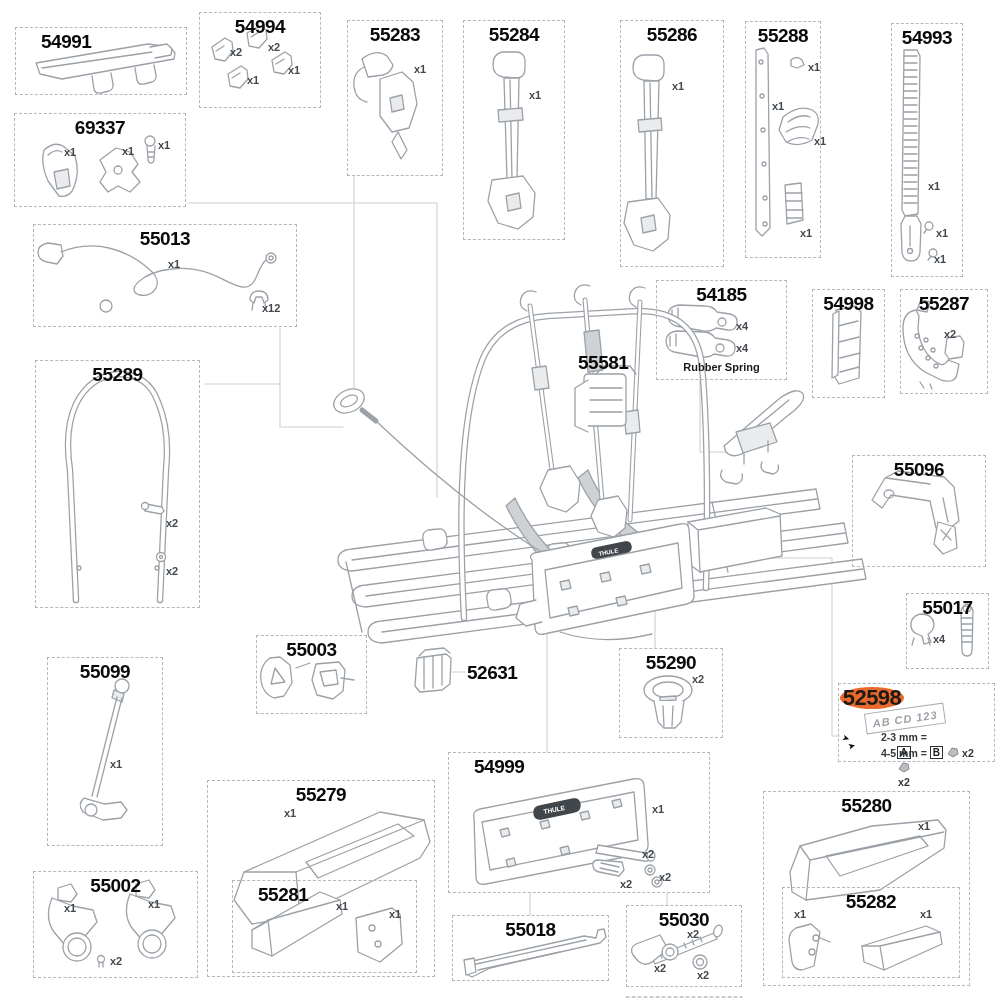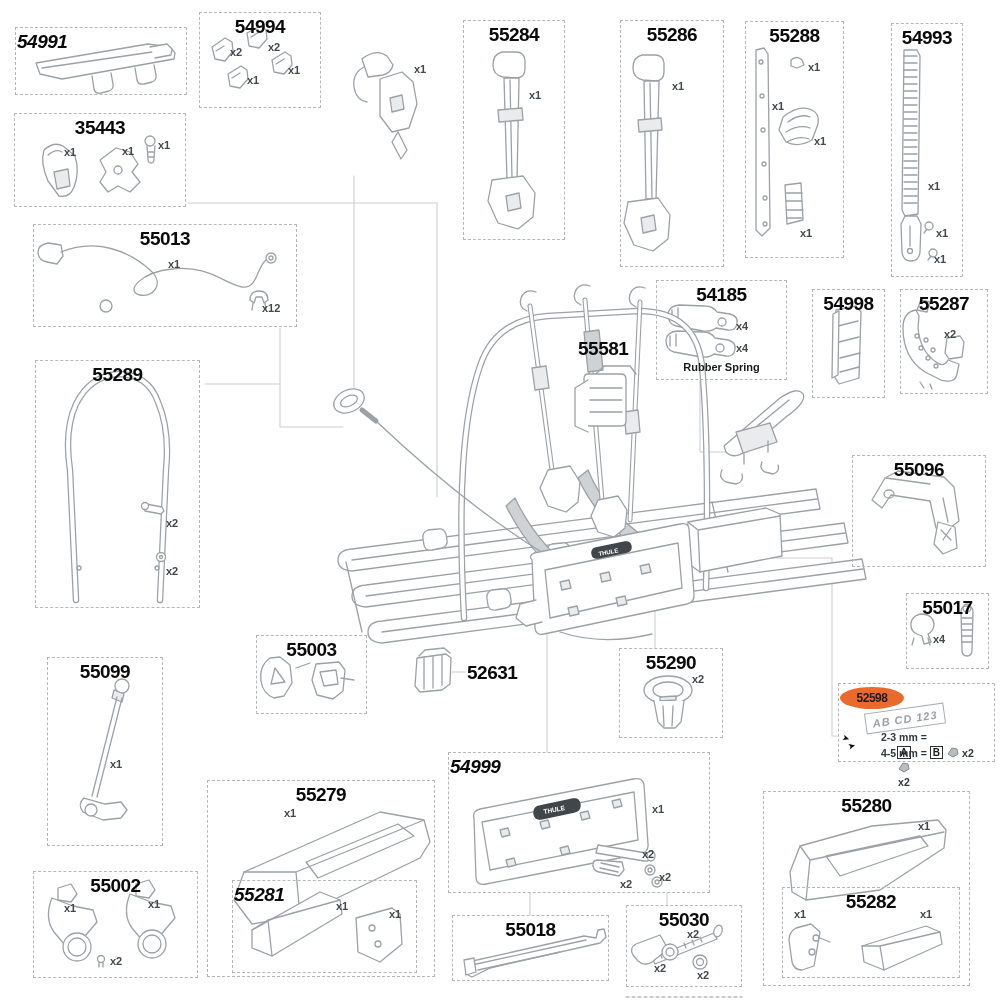--- a/index.html
+++ b/index.html
@@ -11,30 +11,30 @@
   #art .f{fill:#fff;} #art .g{fill:#e9ebed;} #art .d{fill:#ced2d5;}
   #art .w7{stroke-width:6.5;} #art .w4{stroke-width:4;stroke:#fff;}
   #art .w5{stroke-width:5;} #art .w3{stroke-width:2.8;stroke:#fff;}
   #art .c{stroke:#cdced0;stroke-width:1.1;}
   #art .db{stroke:#b7bbbe;stroke-dasharray:3 3;}
   #art .dark{fill:#41464b;stroke:#41464b;}
   #art text{stroke:none;}
   .part-box{position:absolute;border:1px dashed #b4b8bb;background:transparent;z-index:2;box-sizing:border-box;}
   .part-label{position:absolute;top:3px;left:0;right:0;text-align:center;
       font-weight:bold;font-size:19px;letter-spacing:-0.5px;color:#0a0a0a;white-space:nowrap;}
-  .part-label.left{text-align:right;left:1px;right:auto;font-style:italic;}
+  .part-label.left{text-align:right;left:25px;right:auto;}
   .caption-label{position:absolute;bottom:6px;left:0;right:0;text-align:center;
       font-weight:bold;font-size:11px;color:#1a1a1a;}
   .qty{position:absolute;font-size:11px;font-weight:600;color:#43484d;z-index:3;white-space:nowrap;}
   .floating-label{position:absolute;font-weight:bold;font-size:19px;letter-spacing:-0.5px;color:#0a0a0a;z-index:3;}
   
   #box-52598{left:838px;top:683px;width:157px;height:79px;z-index:4;}
   .badge52598{position:absolute;left:1px;top:3px;width:64px;height:22px;border-radius:50%;
       background:#e96a2c;display:flex;align-items:center;justify-content:center;}
-  .badge52598 span{font-weight:bold;font-size:12px;color:#201a14;letter-spacing:-0.5px;}
+  .badge52598 span{font-weight:bold;font-size:22px;color:#201a14;letter-spacing:-0.5px;}
   .plate52598{position:absolute;left:26px;top:24px;width:78px;height:19px;border:1.5px solid #a9aeb2;
       background:#fff;transform:rotate(-8deg);display:flex;align-items:center;justify-content:center;}
   .plate52598 span{font-style:italic;font-weight:bold;font-size:11px;color:#9ba1a7;letter-spacing:1px;white-space:nowrap;}
   .sizerow{position:absolute;left:42px;display:flex;align-items:center;gap:3px;
       font-weight:bold;font-size:10.5px;color:#33373b;white-space:nowrap;}
   .sizerow .letterbox{border:1.5px solid #2c2f33;padding:0 2px;font-size:10px;line-height:11px;color:#1c1f22;background:#fff;}
   .sizerow svg{display:block;}
   .arrows52598{position:absolute;left:3px;top:52px;color:#0a0a0a;font-size:9px;line-height:7px;z-index:5;}
   .arrows52598 .a1,.arrows52598 .a2{display:block;transform-origin:center;}
   .arrows52598 .a1{transform:rotate(18deg);}
@@ -413,35 +413,38 @@
       <div class="part-label left">54991</div>
     </div>
     <div class="part-box" style="left: 199px; top: 12px; width: 122px; height: 96px;">
       <div class="part-label">54994</div>
     </div>
     <span class="qty" style="left: 230px; top: 46px;">x2</span>
     <span class="qty" style="left: 268px; top: 41px;">x2</span>
     <span class="qty" style="left: 288px; top: 64px;">x1</span>
     <span class="qty" style="left: 247px; top: 74px;">x1</span>
     <div class="part-box" style="left: 14px; top: 113px; width: 172px; height: 94px;">
-      <div class="part-label">35443</div>
+      <div class="part-label">69337</div>
     </div>
     <span class="qty" style="left: 64px; top: 146px;">x1</span>
     <span class="qty" style="left: 122px; top: 145px;">x1</span>
     <span class="qty" style="left: 158px; top: 139px;">x1</span>
+    <div class="part-box" style="left: 347px; top: 20px; width: 96px; height: 156px;">
+      <div class="part-label">55283</div>
+    </div>
     <span class="qty" style="left: 414px; top: 63px;">x1</span>
     <div class="part-box" style="left: 463px; top: 20px; width: 102px; height: 220px;">
       <div class="part-label">55284</div>
     </div>
     <span class="qty" style="left: 529px; top: 89px;">x1</span>
     <div class="part-box" style="left: 600px; top: 20px; width: 104px; height: 247px; margin-left: 20px;">
       <div class="part-label">55286</div>
     </div>
     <span class="qty" style="left: 672px; top: 80px;">x1</span>
-    <div class="part-box" style="left: 745px; top: 21px; width: 99px; height: 237px;">
+    <div class="part-box" style="left: 745px; top: 21px; width: 76px; height: 237px;">
       <div class="part-label">55288</div>
     </div>
     <span class="qty" style="left: 808px; top: 61px;">x1</span>
     <span class="qty" style="left: 772px; top: 100px;">x1</span>
     <span class="qty" style="left: 814px; top: 135px;">x1</span>
     <span class="qty" style="left: 800px; top: 227px;">x1</span>
     <div class="part-box" style="left: 891px; top: 23px; width: 72px; height: 254px;">
       <div class="part-label">54993</div>
     </div>
     <span class="qty" style="left: 928px; top: 180px;">x1</span>
@@ -521,15 +524,15 @@
     <span class="qty" style="left: 697px; top: 969px;">x2</span>
     <div class="part-box" style="left: 763px; top: 791px; width: 207px; height: 195px;">
       <div class="part-label">55280</div>
     </div>
     <span class="qty" style="left: 918px; top: 820px;">x1</span>
     <div class="part-box" style="left: 782px; top: 887px; width: 178px; height: 91px;">
       <div class="part-label">55282</div>
     </div>
     <span class="qty" style="left: 794px; top: 908px;">x1</span>
     <span class="qty" style="left: 920px; top: 908px;">x1</span>
-    <span class="floating-label" style="left: 578px; top: 338px; text-align: center;">55581</span>
+    <span class="floating-label" style="left: 578px; top: 352px; text-align: center;">55581</span>
     <span class="floating-label" style="left: 467px; top: 662px;">52631</span>
   </div>
 
 </body></html>

